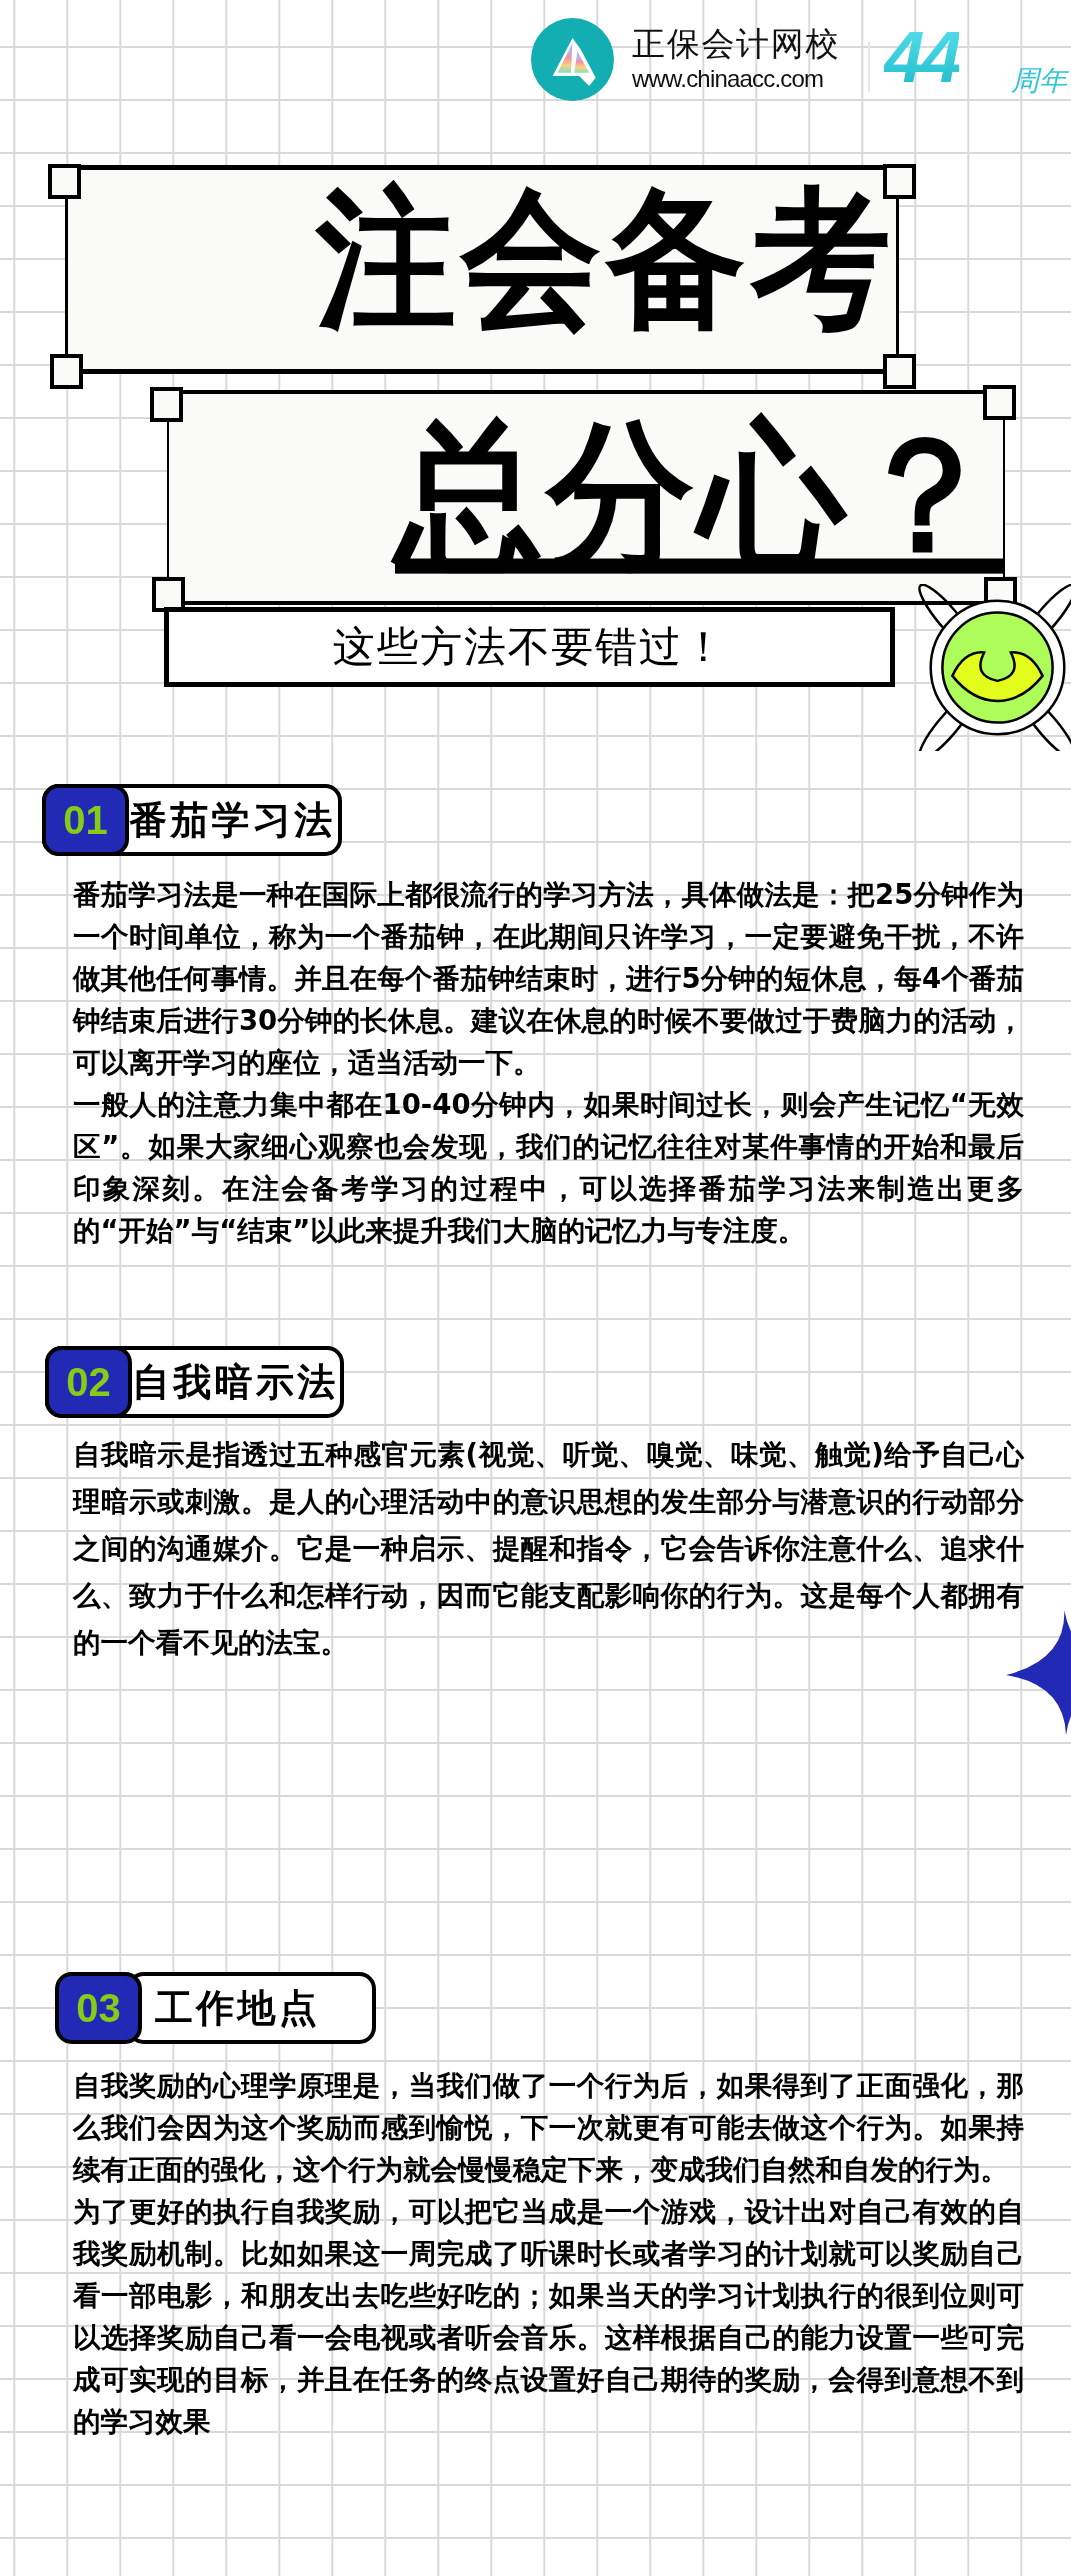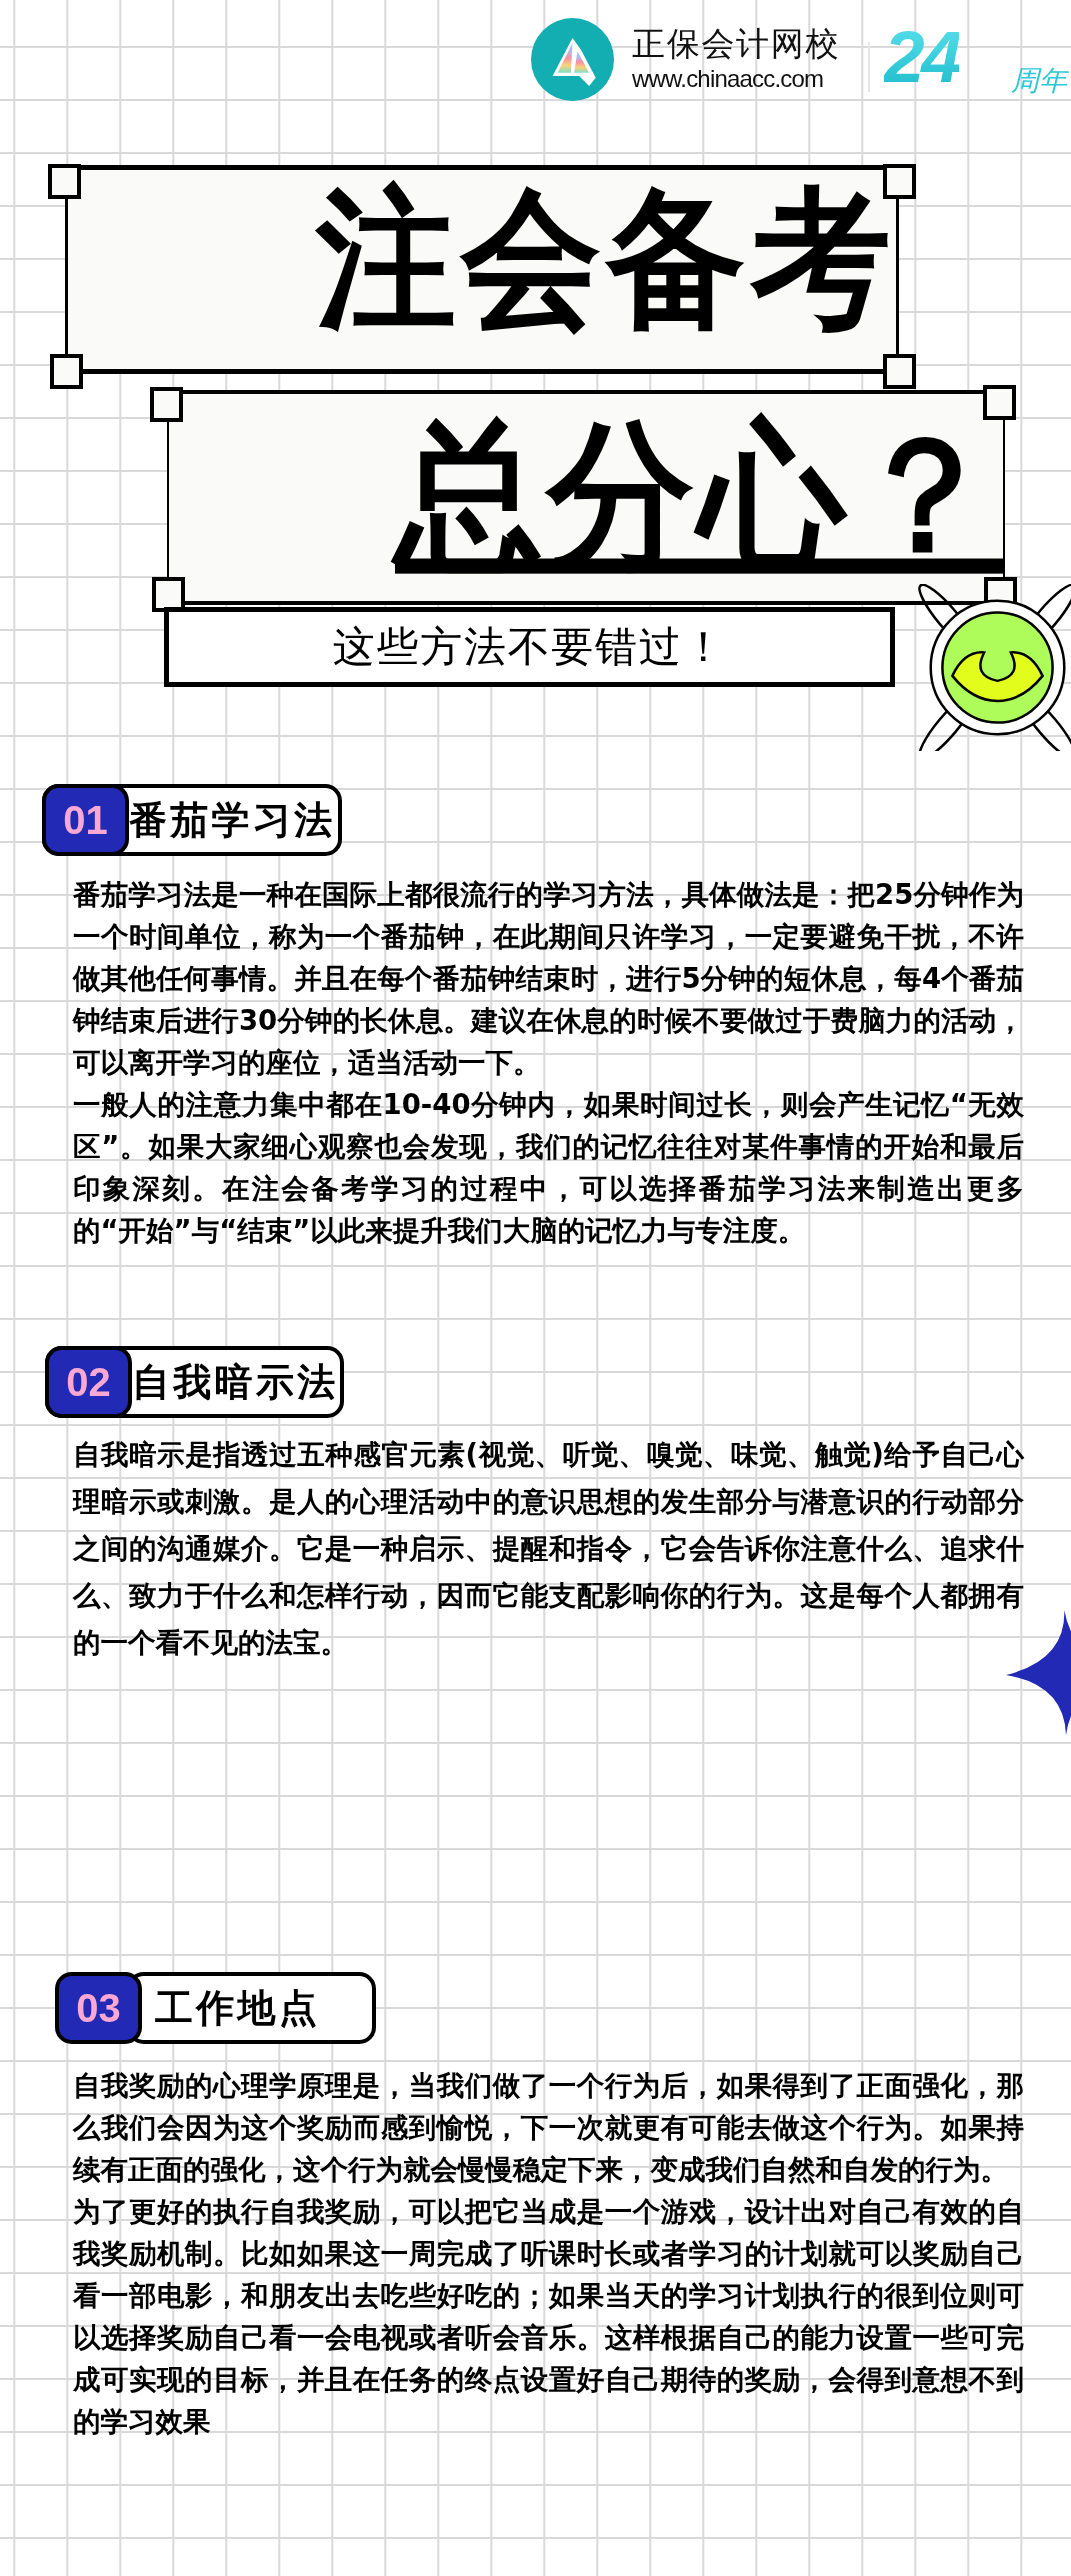--- a/index.html
+++ b/index.html
@@ -70,21 +70,21 @@
 
   
   .sec-head { height: 72px; }
   .sec-pill {
     position: absolute; top: 0; height: 72px; background: #fff;
     border: 4.2px solid #000; border-radius: 16.7px;
   }
   .sec-num {
     position: absolute; top: 0; left: 0; width: 87px; height: 72px;
     background: #2229b4; border: 4.2px solid #000; border-radius: 16.7px;
-    color: #f9a8d4; font-weight: bold; font-size: 40px;
+    color: #84cc16; font-weight: bold; font-size: 40px;
     font-family: "Liberation Sans", sans-serif;
     display: flex; align-items: center; justify-content: center;
   }
   .sec-title {
     position: absolute; top: 0; height: 72px; display: flex; align-items: center;
     font-size: 38px; font-weight: bold; letter-spacing: 3.3px; text-align: center;
   }
 
   
   .body-block { left: 73px; width: 951px; }
@@ -114,21 +114,21 @@
       </linearGradient>
     </defs>
     <path d="M50 24 L26 70 L58 70 L70 82 L78 72 L60 38 Z" fill="#fff"></path>
     <path d="M50 30 L32 66 L48 66 Z" fill="url(#rb)"></path>
     <path d="M56 40 L52 66 L70 66 Z" fill="url(#rb)"></path>
   </svg>
 </div>
 <div class="abs logo-brand">正保会计网校</div>
 <div class="abs logo-url">www.chinaacc.com</div>
 <div class="abs anniv-divider"></div>
-<div class="abs anniv-num">24</div>
+<div class="abs anniv-num">44</div>
 <div class="abs anniv-unit">周年</div>
 
 <div class="abs title-box title-box-1">
   <span class="title-text title-text-1">注会备考</span>
 </div>
 <div class="abs handle" style="left:48px; top:164px;"></div>
 <div class="abs handle" style="left:883px; top:164px;"></div>
 <div class="abs handle" style="left:50px; top:354px;"></div>
 <div class="abs handle" style="left:883px; top:354px;"></div>
 

